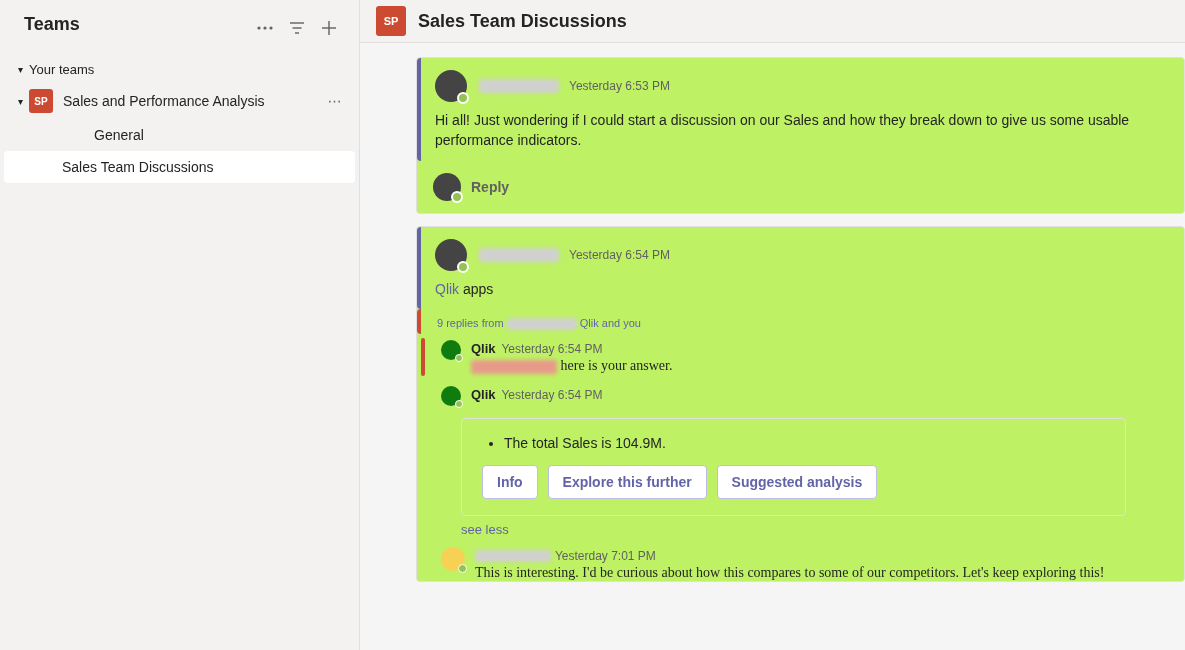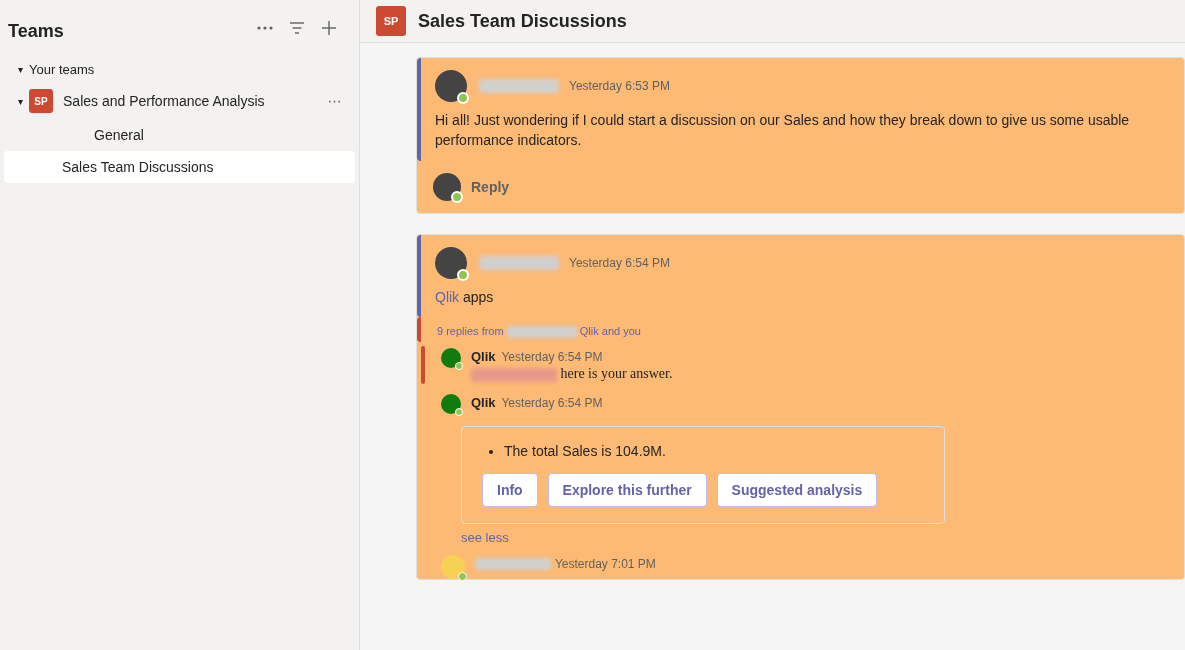--- a/index.html
+++ b/index.html
@@ -14,22 +14,22 @@
     display: flex;
   }
   .sidebar {
     width: 360px;
     background: #f3f2f1;
     border-right: 1px solid #e1dfdd;
     display: flex; flex-direction: column;
     padding-top: 4px;
   }
   .sidebar-header {
-    display: flex; align-items: flex-end;
-    padding: 10px 16px 6px 8px;
+    display: flex; align-items: flex-start;
+    padding: 10px 16px 6px 24px;
   }
   .sidebar-title { font-size: 18px; font-weight: 700; flex: 1; }
   .hdr-icon {
     width: 28px; height: 28px; display:flex; align-items:center; justify-content:center;
     cursor: pointer; color:#616161; margin-left:4px;
   }
   .section-head {
     display:flex; align-items:center;
     padding: 14px 12px 6px 18px; font-size: 13px; color:#242424;
   }
@@ -71,22 +71,22 @@
   .tabs { display:flex; align-items:center; }
   .tab { padding: 10px 10px; font-size:14px; color:#616161; cursor:pointer; position:relative; }
   .tab.active { color:#252424; }
   .tab.active::after {
     content:""; position:absolute; left:8px; right:8px; bottom:0;
     height:3px; background:#6264a7;
   }
   .tab.add { font-size:20px; line-height:14px; font-weight:300; padding:6px 10px; }
   .feed { padding: 14px 0 0 56px; overflow:hidden; }
   .card {
-    background:#fdba74; border:1px solid #e1dfdd; border-radius:4px;
-    margin-bottom: 20px;
+    background:#bef264; border:1px solid #e1dfdd; border-radius:4px;
+    margin-bottom: 12px;
   }
   .post {
     border-left:4px solid #6264a7;
     border-radius:4px 0 0 4px;
     padding: 12px 16px 10px 14px;
   }
   .post-head { display:flex; align-items:center; margin-bottom:8px; }
   .avatar {
     width:32px; height:32px; border-radius:50%; background:#444;
     margin-right:12px; position:relative;
@@ -124,21 +124,21 @@
   .reply-item.redbar::before {
     content:""; position:absolute; left:-10px; top:4px; bottom:4px; width:4px;
     background:#cc4a31; border-radius:2px;
   }
   .reply-item .avatar { width:20px; height:20px; margin-right:10px; }
   .reply-line .name { font-weight:600; font-size:13px; margin-right:2px; }
   .reply-line .ts2 { color:#616161; font-size:12px; }
   .reply-line .body { font-size:14px; margin-top:2px;font-family:Liberation Serif, serif; }
   .answer-card {
     border:1px solid #e1dfdd; border-radius:4px;
-    padding: 16px 20px; margin-top:6px; margin-left:30px; margin-right:12px; width:484px;
+    padding: 16px 20px; margin-top:6px; margin-left:30px; margin-right:12px; width:665px;
   }
   .answer-card ul { margin:0 0 14px 0; padding-left:22px; }
   .answer-card li { font-size:14px; }
   .btn {
     display:inline-block; border:1px solid #bdbde6; color:#6264a7;
     background:#fff; border-radius:4px;
     padding:8px 14px; font-size:14px; cursor:pointer; margin-right:6px;font-weight:bold;
   }
   .see-less { color:#6264a7; font-size:13px; padding: 6px 0 2px 30px; display:inline-block; cursor:pointer; }
   .reply3 { display:flex; padding:8px 16px 0 10px; }
@@ -275,20 +275,21 @@
       
       <div class="reply3">
         <div class="avatar yellow" style="position:relative;">
               <span class="presence" style="width:9px;height:9px;border-width:1.5px;"></span>
             </div>
         <div class="reply-line">
           <div>
             <span class="blur-name" style="width:76px;height:12px;"></span>
             <span class="ts2">Yesterday 7:01 PM</span>
           </div>
+          <div class="body">This is interesting. I'd be curious about how this compares to some of our competitors. Let's keep exploring this!</div>
         </div>
       </div>
       </div>
 
     </div>
 
   </div>
 </div>
 
 </body></html>

